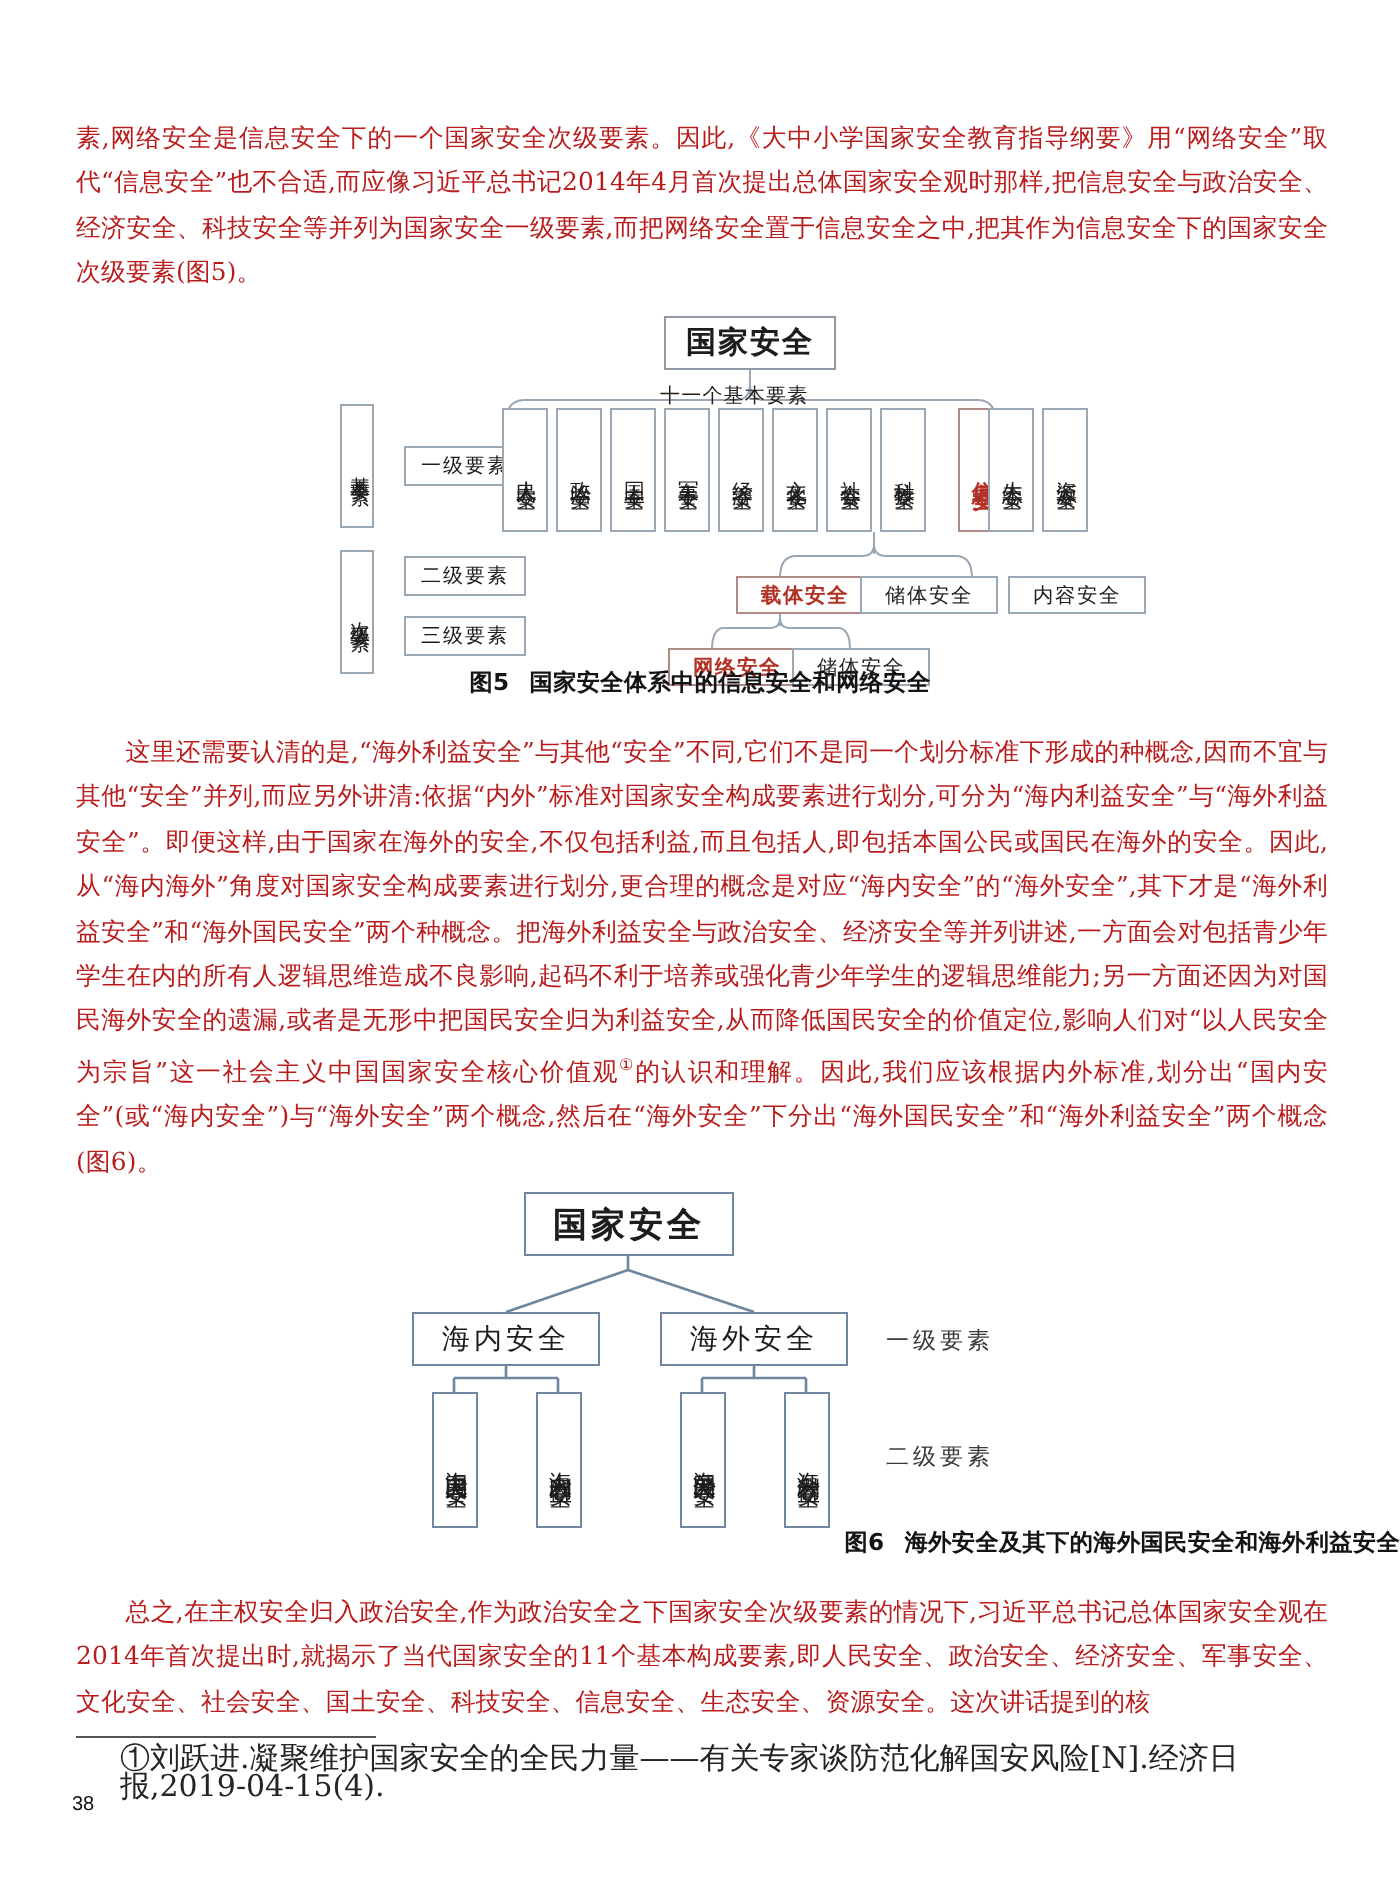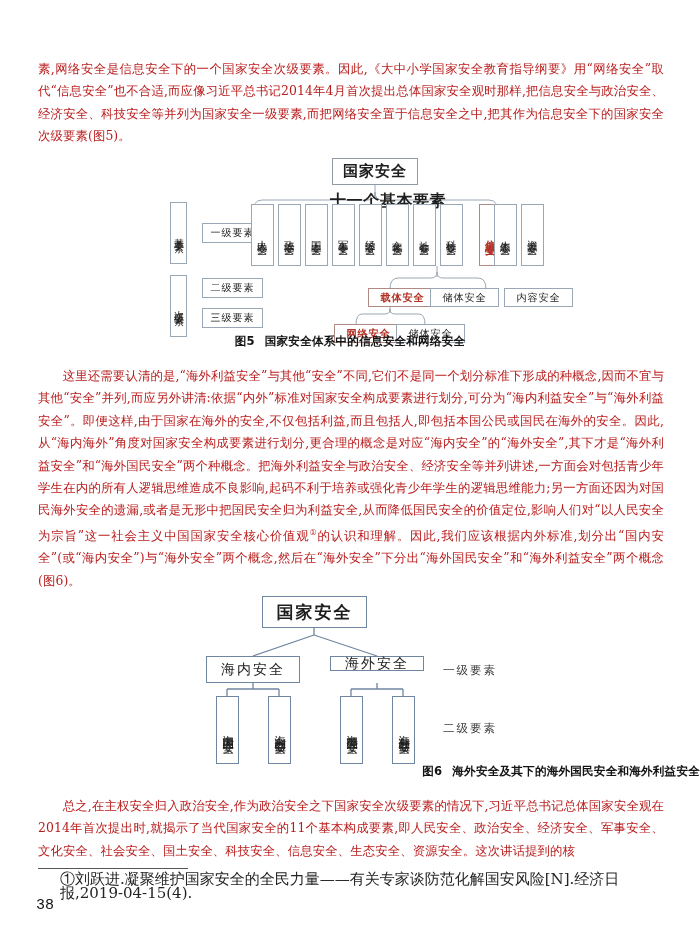--- a/index.html
+++ b/index.html
@@ -88,22 +88,22 @@
     font-size: 10px;
     letter-spacing: 1px;
     border: 1px solid #9aa7b4;
   }
   #fig5 .side-tag {
     font-size: 10px;
   }
   #fig5 .sub { font-size: 10.2px; letter-spacing: 0.8px; }
   #fig5 .brace-label {
     position: absolute;
-    font-size: 16px;
-    font-weight: bold;
+    font-size: 10px;
+    font-weight: normal;
     letter-spacing: 0.6px;
     color: #1d1d1d;
     font-family: "DejaVu Sans", "Liberation Sans", sans-serif;
   }
 
   
   #fig6 { position: absolute; left: 0; top: 588px; width: 700px; height: 172px; }
   #fig6 .box { border: 1.4px solid #6f85a0; }
   #fig6 .root {
     font-size: 17px;
@@ -142,23 +142,23 @@
     top: 872px;
     width: 604px;
     font-size: 15px;
     line-height: 14px;
     color: #242424;
   }
   .folio {
     position: absolute;
     left: 36px;
     top: 897px;
-    font-size: 15px;
+    font-size: 10px;
     color: #111;
-    font-family: Liberation Mono, monospace;
+    font-family: Liberation Sans, sans-serif;
   }
 </style>
 </head>
 <body>
 
 <div class="page">
 
   <div class="para" style="top:58px;">素,网络安全是信息安全下的一个国家安全次级要素。因此,《大中小学国家安全教育指导纲要》用“网络安全”取代“信息安全”也不合适,而应像习近平总书记2014年4月首次提出总体国家安全观时那样,把信息安全与政治安全、经济安全、科技安全等并列为国家安全一级要素,而把网络安全置于信息安全之中,把其作为信息安全下的国家安全次级要素(图5)。</div>
 
   <div id="fig5">
@@ -228,21 +228,21 @@
 
       <path d="M377,95 L377,101" stroke="#6f85a0" stroke-width="1.3" fill="none"></path>
       <path d="M351,101 L403,101" stroke="#6f85a0" stroke-width="1.3" fill="none"></path>
       <path d="M351,101 L351,108" stroke="#6f85a0" stroke-width="1.3" fill="none"></path>
       <path d="M403,101 L403,108" stroke="#6f85a0" stroke-width="1.3" fill="none"></path>
     </svg>
 
     <div class="box root" style="left:262px; top:8px; width:105px; height:32px;">国家安全</div>
 
     <div class="box mid" style="left:206px; top:68px; width:94px; height:27px;">海内安全</div>
-    <div class="box mid" style="left:330px; top:68px; width:94px; height:15px;">海外安全</div>
+    <div class="box mid" style="left:330px; top:68px; width:94px; height:27px;">海外安全</div>
 
     <div class="box vbox leaf" style="left:216px; top:108px; width:23px; height:68px;">海内国民安全</div>
     <div class="box vbox leaf" style="left:268px; top:108px; width:23px; height:68px;">海内利益安全</div>
     <div class="box vbox leaf" style="left:340px; top:108px; width:23px; height:68px;">海外国民安全</div>
     <div class="box vbox leaf" style="left:392px; top:108px; width:23px; height:68px;">海外利益安全</div>
 
     <div class="rank" style="left:443px; top:75px;">一级要素</div>
     <div class="rank" style="left:443px; top:133px;">二级要素</div>
   </div>
 

